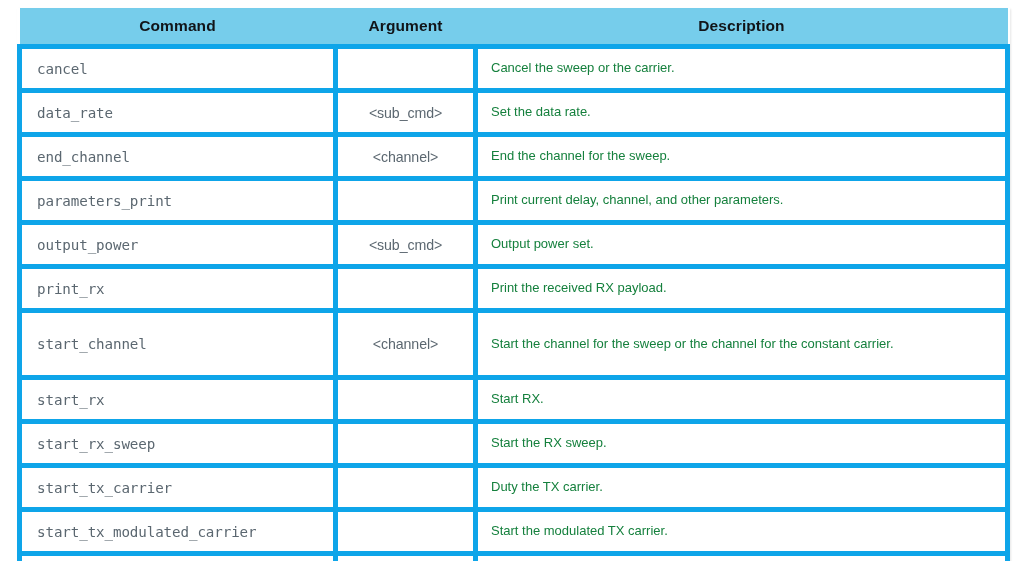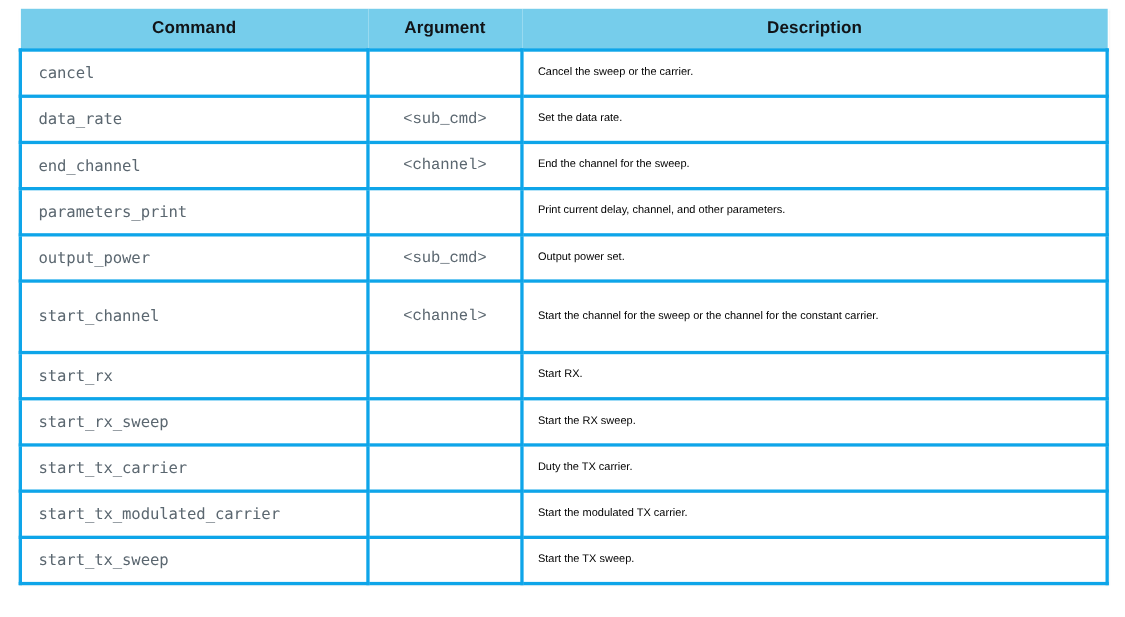--- a/index.html
+++ b/index.html
@@ -46,48 +46,48 @@
     font-size: 15.5px;
     text-align: center;
     height: 36px;
     padding: 0 6px;
     border: none;
     vertical-align: middle;
     letter-spacing: 0.1px;
   }
   tbody tr { background: #ffffff; }
   tbody td {
-    border: 3px solid #0ea5e9;
+    border: 5px solid #0ea5e9;
     padding: 0 0 0 0;
     vertical-align: middle;
     height: 29px;
   }
   tbody td.c-command {
     font-family: "DejaVu Sans Mono", "Liberation Mono", monospace;
     font-size: 14.2px;
     color: #5b6770;
     padding-left: 15px;
     padding-right: 6px;
     text-align: left;
     letter-spacing: -0.1px;
     white-space: nowrap;
   }
   tbody td.c-argument {
-    font-family: Liberation Mono, monospace;
+    font-family: Liberation Sans, sans-serif;
     font-size: 14.2px;
     color: #5b6770;
     text-align: center;
     padding: 0 4px;
     letter-spacing: -0.1px;
     white-space: nowrap;
   }
   tbody td.c-desc {
     font-family: "Liberation Sans", sans-serif;
-    font-size: 10px;
-    color: #000000;
+    font-size: 13px;
+    color: #15803d;
     padding: 5px 12px 5px 13px;
     text-align: left;
     line-height: 1.45;
   }
   tbody tr.tall td { height: 52px; }
   tbody td.c-desc.wrapped {
     max-width: 490px;
   }
 </style>
 </head>
@@ -127,20 +127,25 @@
           <tr>
             <td class="c-command">parameters_print</td>
             <td class="c-argument"></td>
             <td class="c-desc wrapped">Print current delay, channel, and other parameters.</td>
           </tr>
           <tr>
             <td class="c-command">output_power</td>
             <td class="c-argument">&lt;sub_cmd&gt;</td>
             <td class="c-desc wrapped">Output power set.</td>
           </tr>
+          <tr>
+            <td class="c-command">print_rx</td>
+            <td class="c-argument"></td>
+            <td class="c-desc wrapped">Print the received RX payload.</td>
+          </tr>
           <tr class="tall">
             <td class="c-command">start_channel</td>
             <td class="c-argument">&lt;channel&gt;</td>
             <td class="c-desc wrapped">Start the channel for the sweep or the channel for the constant carrier.</td>
           </tr>
           <tr>
             <td class="c-command">start_rx</td>
             <td class="c-argument"></td>
             <td class="c-desc wrapped">Start RX.</td>
           </tr>

